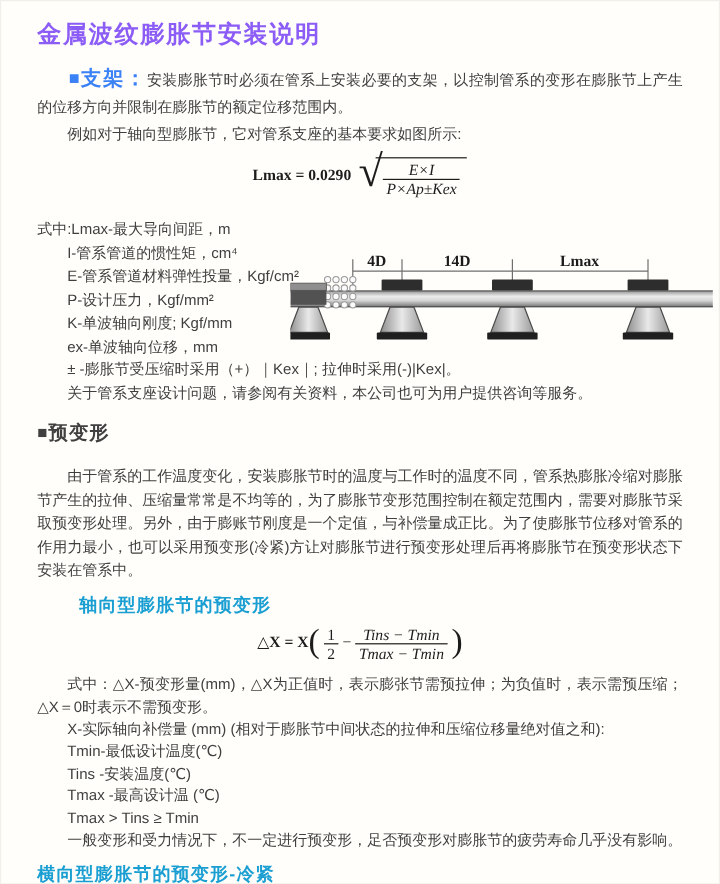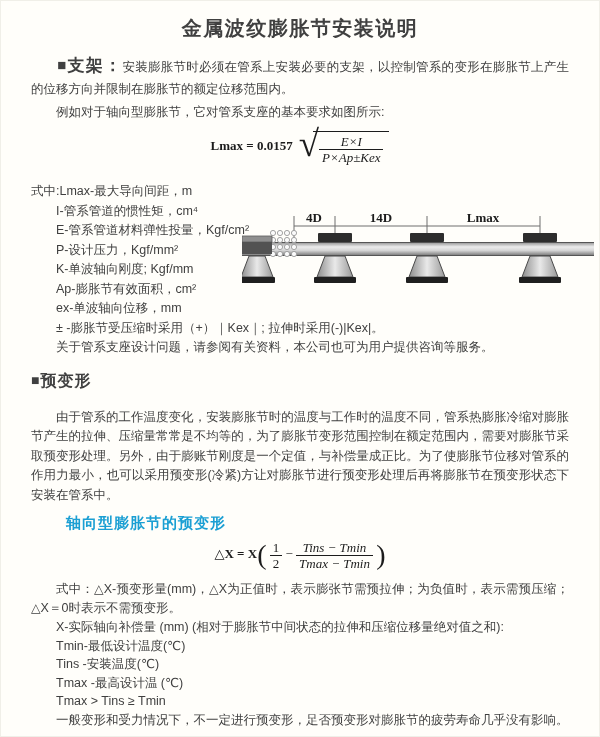--- a/index.html
+++ b/index.html
@@ -8,32 +8,32 @@
     width:600px; height:737px;
     background:#fffefa;
     font-family:"Liberation Sans","DejaVu Sans",sans-serif;
     color:#3f3f3f;
     overflow:hidden;
     border:1px solid #f0efe8;
   }
   .page { padding:14px 30px 0 30px; }
 
   h1.title {
-    text-align:center;
-    font-size:20px; font-weight:bold; color:#404040;
+    text-align:left;
+    font-size:20px; font-weight:bold; color:#8b5cf6;
     letter-spacing:1.5px;
     margin-bottom:13px;
     font-family:"Liberation Sans","DejaVu Sans",sans-serif;
   }
 
   .body-text { font-size:12.5px; line-height:21px; text-align:justify; color:#3f3f3f; }
 
   
   .sec-inline-head {
-    color:#404040; font-weight:bold; font-size:17px;
+    color:#3b82f6; font-weight:bold; font-size:17px;
     letter-spacing:1px;
   }
   .sec-inline-head .sq { font-size:15px; position:relative; top:-1px; }
 
   p.intro { text-indent:2.1em; line-height:22px; }
   p.example { text-indent:2em; margin-top:2px; }
 
   
   .formula {
     text-align:center;
@@ -84,33 +84,32 @@
 
 <div class="page">
 
   <h1 class="title">金属波纹膨胀节安装说明</h1>
 
   <p class="body-text intro"><span class="sec-inline-head"><span class="sq">■</span><span>支架：</span></span><span>安装膨胀节时必须在管系上安装必要的支架，以控制管系的变形在膨胀节上产生的位移方向并限制在膨胀节的额定位移范围内。</span></p>
 
   <p class="body-text example">例如对于轴向型膨胀节，它对管系支座的基本要求如图所示:</p>
 
   <div class="formula formula1">
-    <span class="f-bold">Lmax = 0.0157</span><span class="sqrt">
+    <span class="f-bold">Lmax = 0.0290</span><span class="sqrt">
         <span class="sqrt-sign">√</span>
         <span class="sqrt-body"><span class="frac ital"><span class="num">E×I</span><span class="den">P×Ap±Kex</span></span></span>
       </span>
   </div>
 
   <div class="defs">
     <div class="def-line">式中:Lmax-最大导向间距，m</div>
     <div class="def-line ind">I-管系管道的惯性矩，cm⁴</div>
     <div class="def-line ind">E-管系管道材料弹性投量，Kgf/cm²</div>
     <div class="def-line ind">P-设计压力，Kgf/mm²</div>
     <div class="def-line ind">K-单波轴向刚度; Kgf/mm</div>
-    <div class="def-line ind">Ap-膨胀节有效面积，cm²</div>
     <div class="def-line ind">ex-单波轴向位移，mm</div>
     <div class="def-line ind">± -膨胀节受压缩时采用（+）｜Kex｜; 拉伸时采用(-)|Kex|。</div>
     <div class="def-line ind">关于管系支座设计问题，请参阅有关资料，本公司也可为用户提供咨询等服务。</div>
 
     <svg class="diagram" viewBox="0 0 355 100">
       <defs>
         <linearGradient id="pipeGrad" x1="0" y1="0" x2="0" y2="1">
           <stop offset="0" stop-color="#8c8c8c"></stop>
           <stop offset="0.35" stop-color="#ececec"></stop>
           <stop offset="0.6" stop-color="#d6d6d6"></stop>

